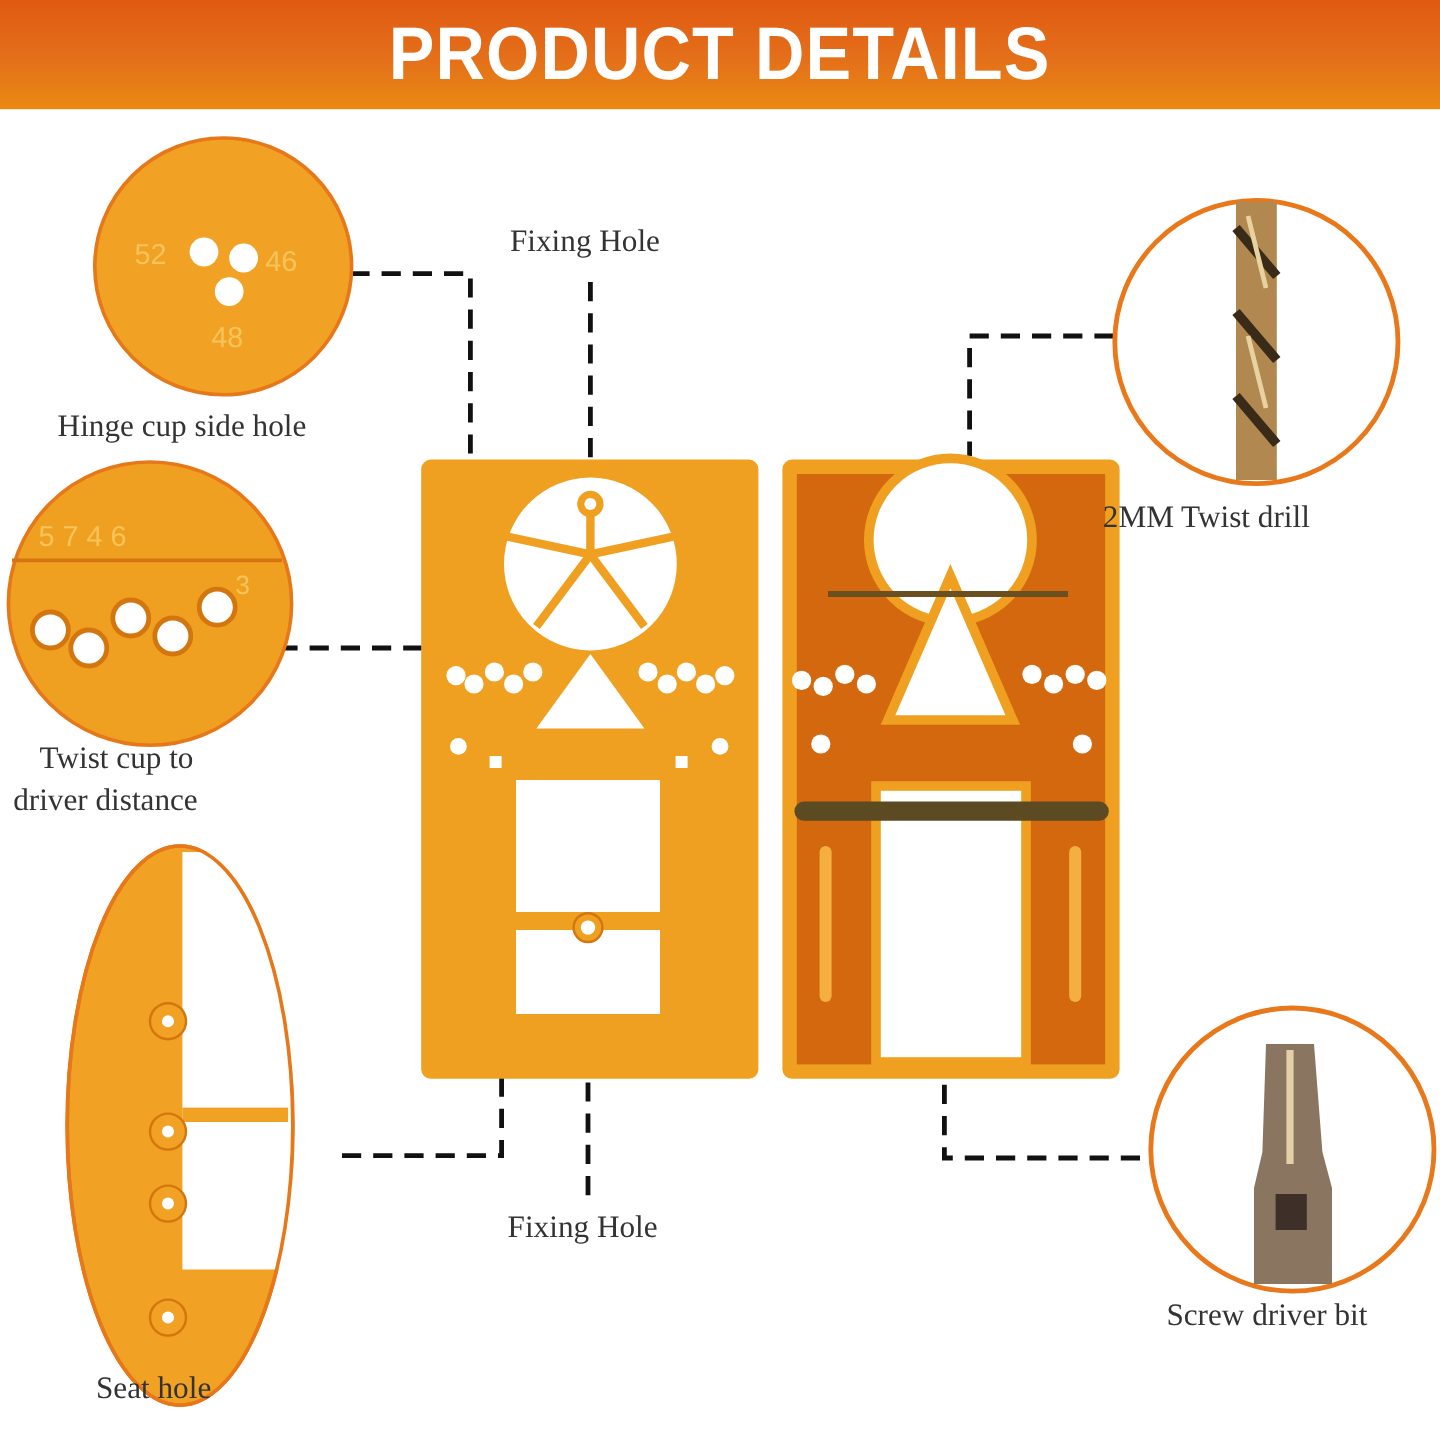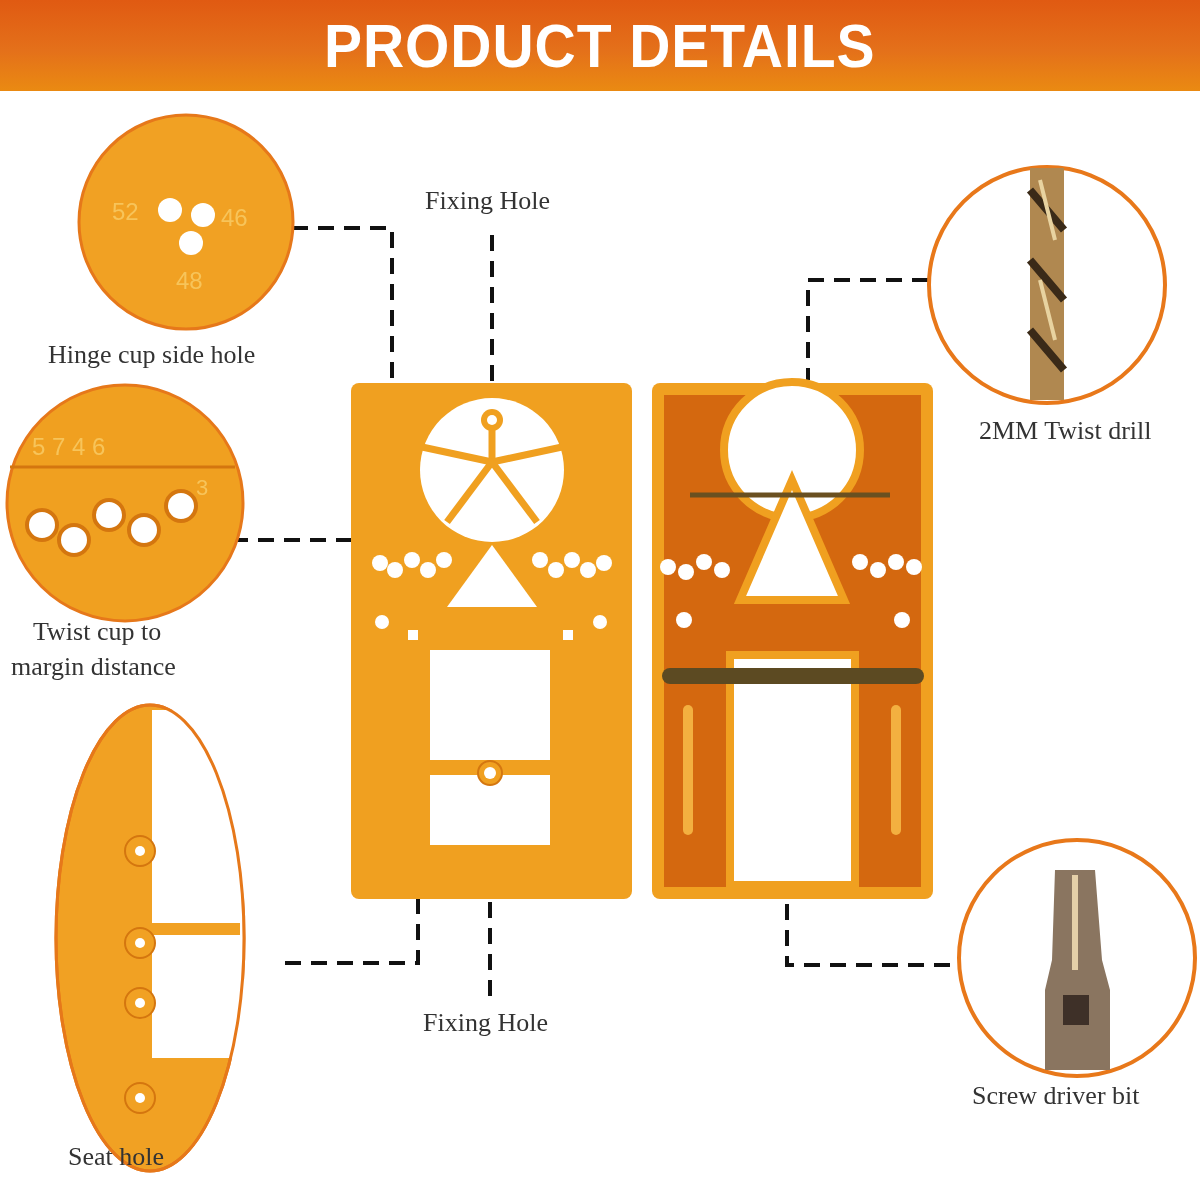--- a/index.html
+++ b/index.html
@@ -144,18 +144,18 @@
   <g>
     <circle cx="1077" cy="958" r="118" fill="#fff" stroke="#e8781a" stroke-width="4"></circle>
     <path d="M1055,870 L1095,870 L1102,960 L1110,990 L1110,1070 L1045,1070 L1045,990 L1052,960 Z" fill="#8a7560"></path>
     <line x1="1075" y1="875" x2="1075" y2="970" stroke="#e4cfa8" stroke-width="6"></line>
     <rect x="1063" y="995" width="26" height="30" fill="#3e3028"></rect>
   </g>
 </svg>
 
 <span class="label" style="left:48px;top:340px;">Hinge cup side hole</span>
 <span class="label" style="left:33px;top:617px;">Twist cup to</span>
-<span class="label" style="left:11px;top:652px;">margin distance</span>
-<span class="label" style="left:68px;top:1142px;">Seat hole</span>
+<span class="label" style="left:11px;top:652px;">driver distance</span>
+<span class="label" style="left:80px;top:1142px;">Seat hole</span>
 <span class="label" style="left:425px;top:186px;">Fixing Hole</span>
 <span class="label" style="left:423px;top:1008px;">Fixing Hole</span>
-<span class="label" style="left:979px;top:416px;">2MM Twist drill</span>
+<span class="label" style="left:919px;top:416px;">2MM Twist drill</span>
 <span class="label" style="left:972px;top:1081px;">Screw driver bit</span>
 
 </body></html>

